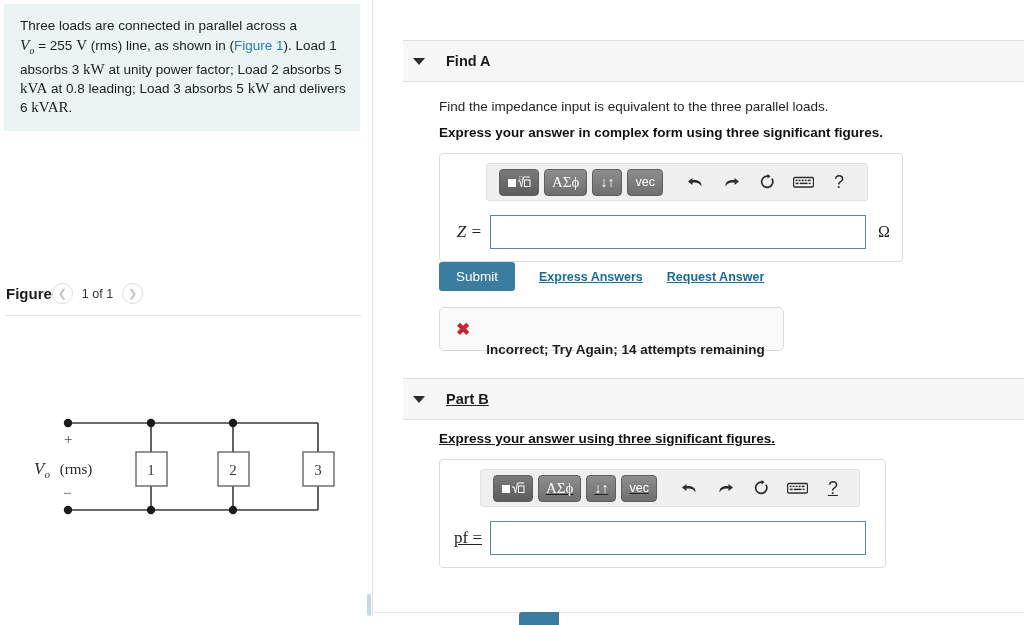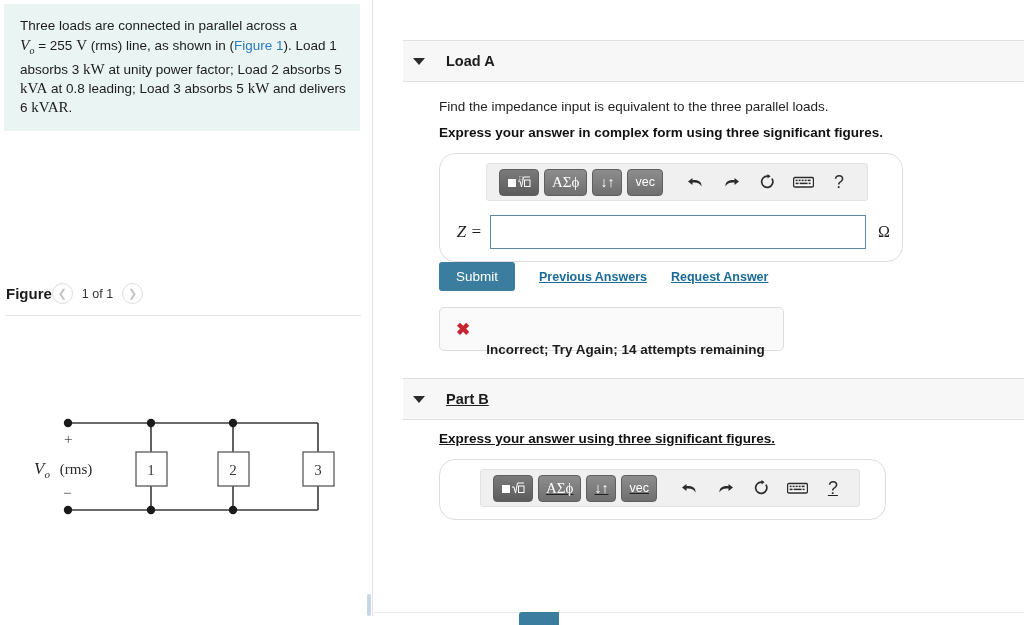--- a/index.html
+++ b/index.html
@@ -160,21 +160,21 @@
   .prompt-bold {
     font-size: 13.5px;
     font-weight: bold;
     color: #111111;
     margin-top: 11px;
   }
 
   .answer-card {
     margin-top: 13px;
     border: 1px solid #dddddd;
-    border-radius: 16px;
+    border-radius: 4px;
     background: #ffffff;
     box-sizing: border-box;
     padding: 9px 10px 12px 10px;
   }
   .answer-card.cardA { width: 464px; }
   .answer-card.cardB { width: 447px; }
 
   .mathbar {
     background: #f0f0f0;
     border: 1px solid #e3e3e3;
@@ -418,21 +418,21 @@
     </div>
 
     <div class="left-scroll"></div>
   </div>
 
   <div class="right-panel">
 
     <div style="margin-top:40px;">
       <div class="part-header">
         <div class="caret"></div>
-        <div class="part-label">Load A</div>
+        <div class="part-label">Find A</div>
       </div>
 
       <div class="part-body">
         <div class="prompt">Find the impedance input is equivalent to the three parallel loads.</div>
         <div class="prompt-bold">Express your answer in complex form using three significant figures.</div>
 
         <div class="answer-card cardA">
           <div class="mathbar">
             <div class="mbtn dark">
               <svg width="24" height="16" viewBox="0 0 24 16">
@@ -480,21 +480,21 @@
 
           <div class="input-row">
             <div class="var-label">Z =</div>
             <input class="ans-input" type="text" value="" style="">
             <div class="unit">Ω</div>
           </div>
         </div>
 
         <div class="actions">
           <button class="submit-btn">Submit</button>
-          <span class="link">Previous Answers</span>
+          <span class="link">Express Answers</span>
           <span class="link">Request Answer</span>
         </div>
 
         <div class="feedback">
           <span class="x-mark">✖</span>
           <span class="feedback-text">Incorrect; Try Again; 14 attempts remaining</span>
         </div>
       </div>
     </div>
 
@@ -545,20 +545,24 @@
                 <rect x="11.6" y="4.6" width="2" height="1.6" fill="#2b2b2b"></rect>
                 <rect x="14.6" y="4.6" width="3" height="1.6" fill="#2b2b2b"></rect>
                 <rect x="2.6" y="7.6" width="3" height="1.6" fill="#2b2b2b"></rect>
                 <rect x="6.6" y="7.6" width="8" height="1.6" fill="#2b2b2b"></rect>
                 <rect x="15.6" y="7.6" width="2" height="1.6" fill="#2b2b2b"></rect>
               </svg>
             </div>
             <div class="qmark">?</div>
           </div>
 
+          <div class="input-row">
+            <div class="var-label pf-label">pf =</div>
+            <input class="ans-input" type="text" value="" style="">
+          </div>
         </div>
       </div>
     </div>
 
     <div class="bottom-sep" style="left:0;"></div>
   </div>
 
   <div class="bottom-clip">
     <div class="bottom-submit"></div>
   </div>

